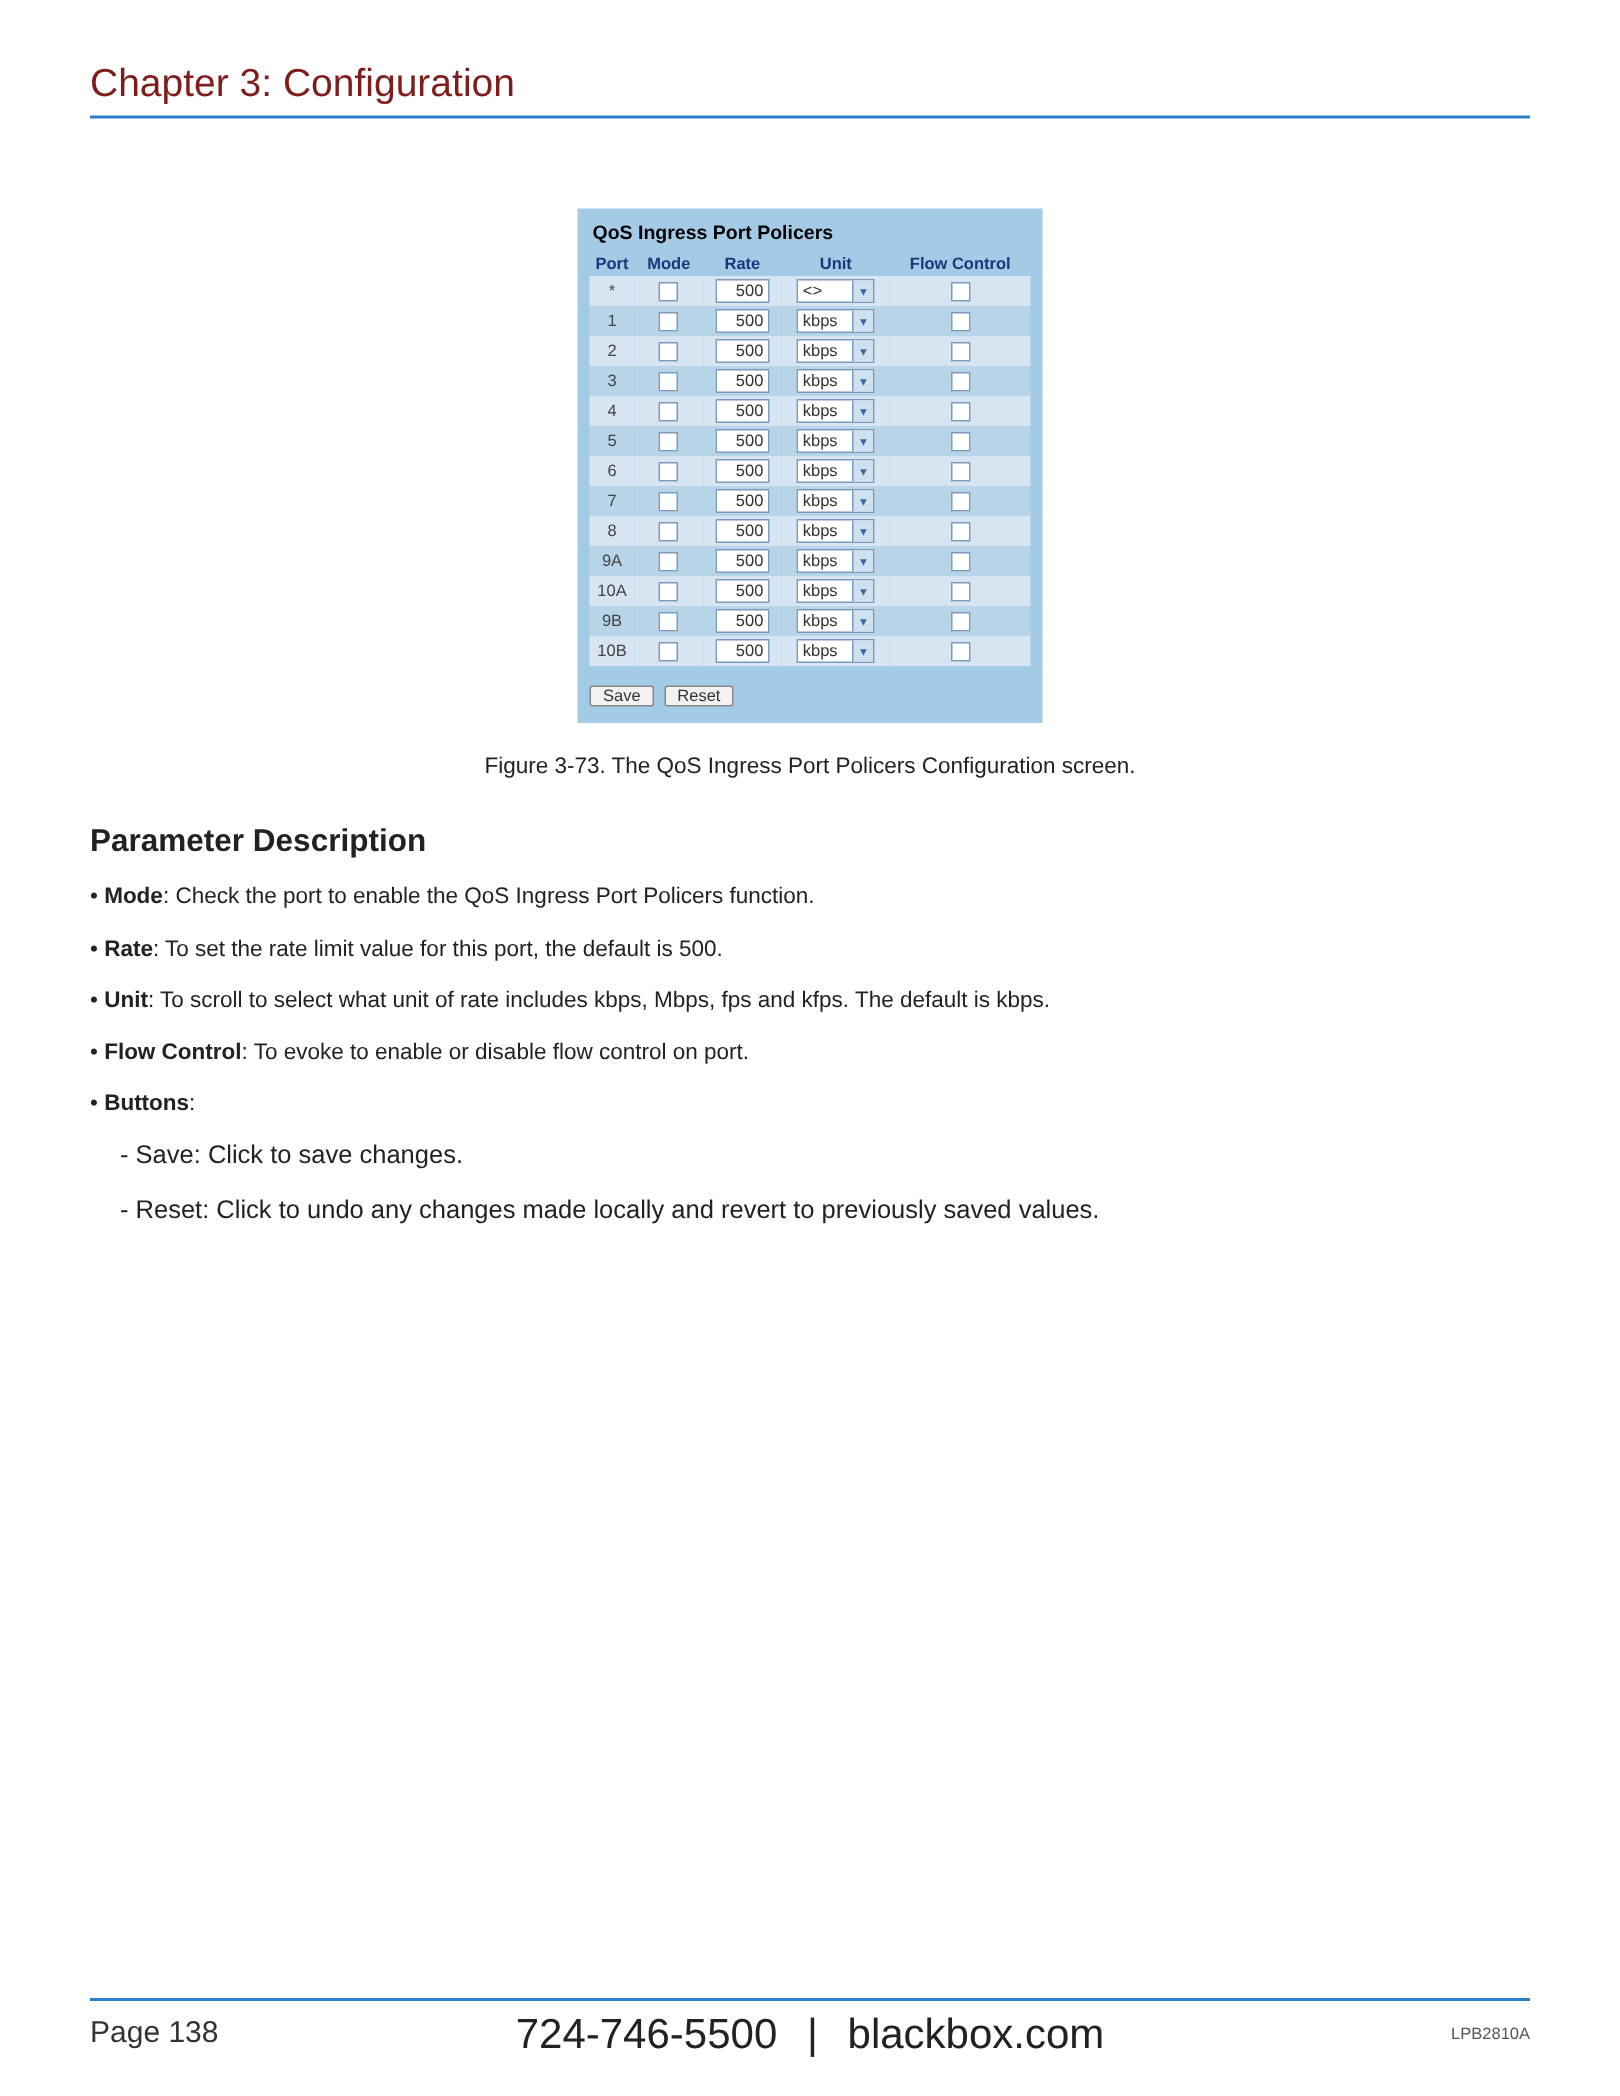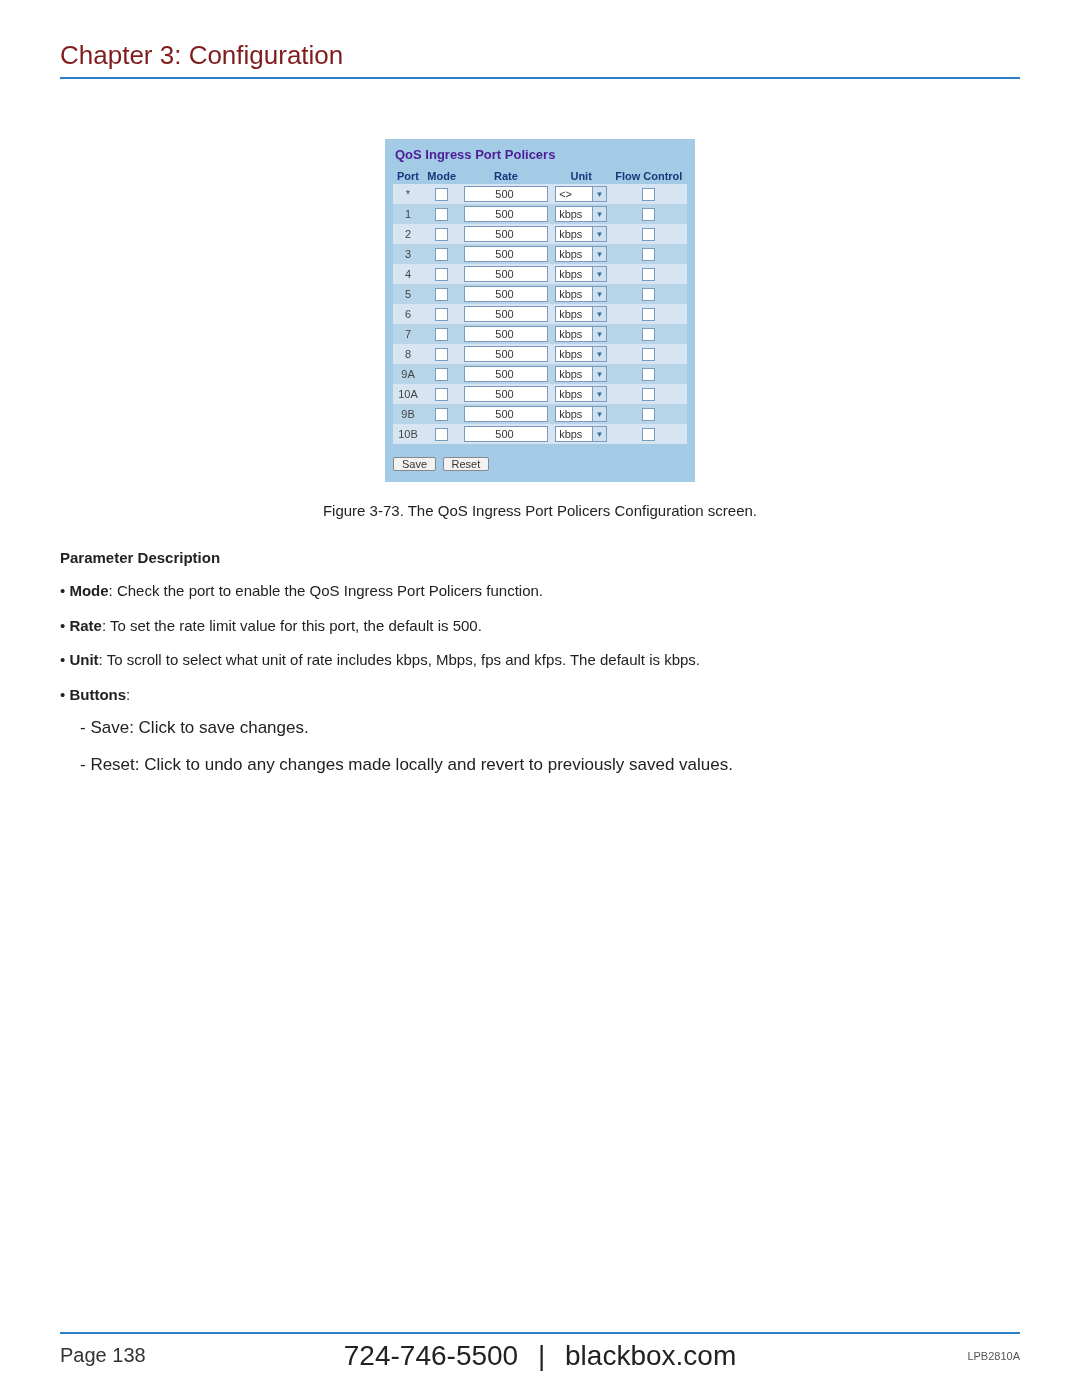--- a/index.html
+++ b/index.html
@@ -35,21 +35,21 @@
   }
   .screenshot {
     background: #a3cbe6;
     padding: 6px 8px 10px 8px;
     width: 310px;
     font-family: Arial, sans-serif;
   }
   .screenshot-title {
     font-size: 13px;
     font-weight: bold;
-    color: #4c1d95;
+    color: #000000;
     margin: 2px 0 6px 2px;
   }
   table.policer {
     border-collapse: separate;
     border-spacing: 0;
     width: 100%;
     font-size: 11px;
     color: #333;
   }
   table.policer th {
@@ -71,26 +71,26 @@
   .port-cell { text-align: right; padding-right: 6px; width: 30px; color:#444;}
   .cb {
     display: inline-block;
     width: 13px; height: 13px;
     background: #fff;
     border: 1px solid #7a9bbd;
     vertical-align: middle;
   }
   .rate-input {
     display: inline-block;
-    width: 84px;
+    width: 36px;
     height: 16px;
     background: #fff;
     border: 1px solid #7a9bbd;
     font-size: 11px;
-    text-align: center;
+    text-align: right;
     padding-right: 3px;
     line-height: 14px;
     color: #333;
   }
   .unit-select {
     display: inline-flex;
     align-items: center;
     width: 52px;
     height: 16px;
     background: #fff;
@@ -127,21 +127,21 @@
     border-radius: 2px;
   }
   .figure-caption {
     text-align: center;
     font-size: 15px;
     color: #222;
     margin: 18px 0 30px 0;
     font-family: "Segoe UI", Arial, sans-serif;
   }
   .param-desc-head {
-    font-size: 15px;
+    font-size: 21px;
     font-weight: 600;
     margin-bottom: 14px;
   }
   ul.params {
     list-style: none;
     padding: 0;
     margin: 0;
   }
   ul.params > li {
     font-size: 15px;
@@ -347,20 +347,21 @@
   </div>
 
   <div class="figure-caption">Figure 3-73. The QoS Ingress Port Policers Configuration screen.</div>
 
   <div class="param-desc-head">Parameter Description</div>
 
   <ul class="params" id="params-list">
       <li><span class="bold">Mode</span><span>: Check the port to enable the QoS Ingress Port Policers function.</span></li>
       <li><span class="bold">Rate</span><span>: To set the rate limit value for this port, the default is 500.</span></li>
       <li><span class="bold">Unit</span><span>: To scroll to select what unit of rate includes kbps, Mbps, fps and kfps. The default is kbps.</span></li>
+      <li><span class="bold">Flow Control</span><span>: To evoke to enable or disable flow control on port.</span></li>
       <li><span class="bold">Buttons</span><span>:</span><ul class="sublist">
           <li>Save: Click to save changes.</li>
           <li>Reset: Click to undo any changes made locally and revert to previously saved values.</li>
         </ul></li>
     </ul>
 
   <div class="footer">
     <hr class="footer-hr">
     <div class="footer-row">
       <span class="page-num">Page 138</span>

